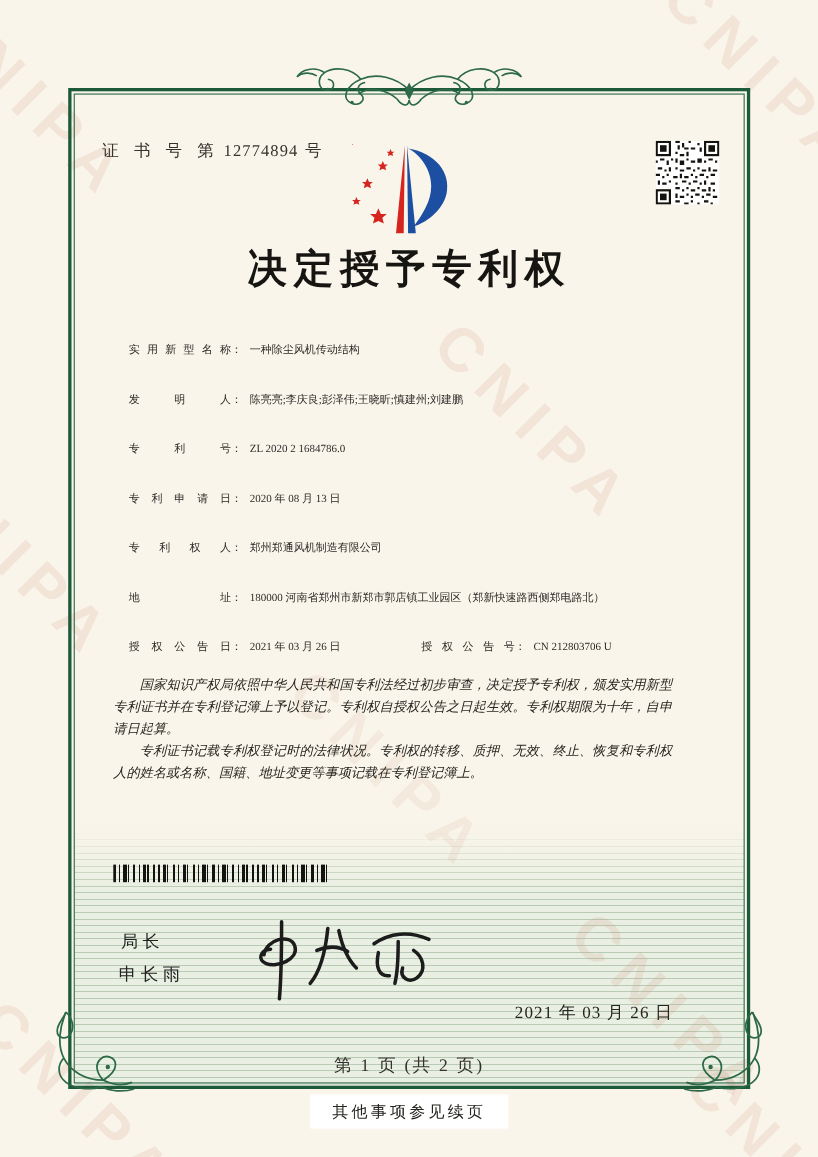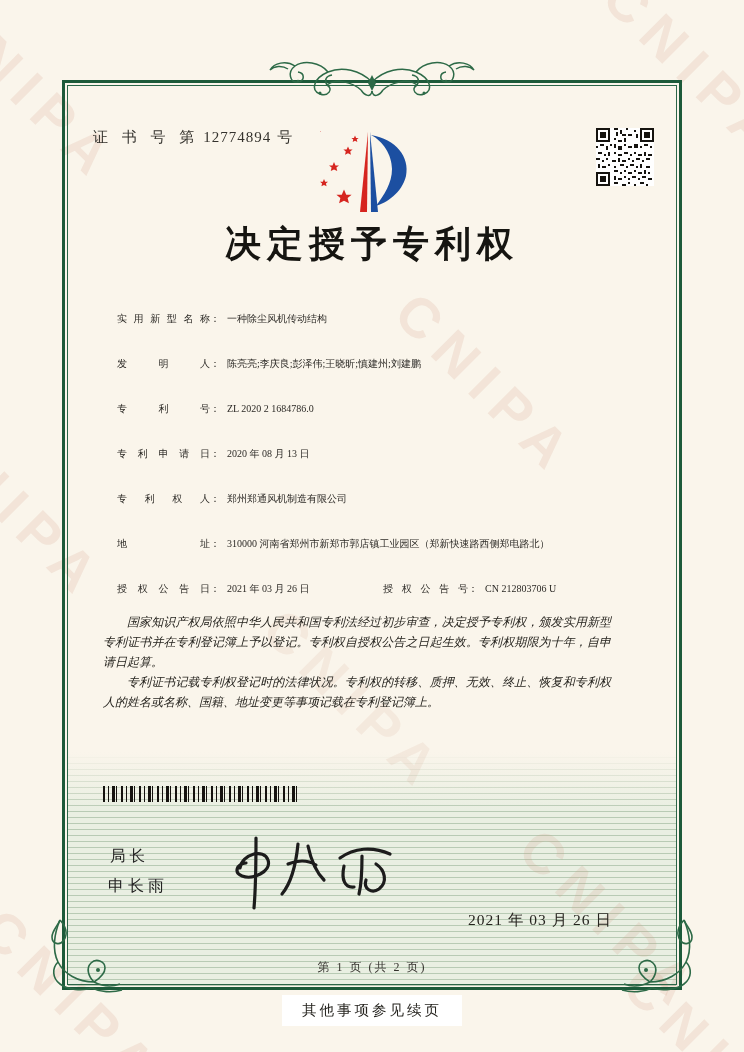--- a/index.html
+++ b/index.html
@@ -61,21 +61,21 @@
   .barcode{position:absolute;left:103px;top:786px;width:197px;height:16px;
     background-image:repeating-linear-gradient(90deg,
       #15130f 0 2px,transparent 2px 5px,#15130f 5px 6px,transparent 6px 9px,
       #15130f 9px 12px,transparent 12px 13px,#15130f 13px 14px,transparent 14px 18px);}
 
   .sig-title{position:absolute;left:110px;top:846px;font-size:15.5px;letter-spacing:4px;color:#222;}
   .sig-name{position:absolute;left:108px;top:876px;font-size:16px;letter-spacing:4px;color:#222;}
   .sig-svg{position:absolute;left:212px;top:830px;width:205px;height:86px;}
 
   .issue-date{position:absolute;left:468px;top:910px;font-size:15.5px;letter-spacing:1px;color:#26241f;}
-  .page-ind{position:absolute;left:0;right:0;top:959px;text-align:center;font-size:12px;
+  .page-ind{position:absolute;left:0;right:0;top:959px;text-align:center;font-size:16px;
             letter-spacing:2px;color:#33312c;}
   .note{position:absolute;left:50%;transform:translateX(-50%);top:995px;background:#ffffff;
         padding:6px 20px;font-size:14.5px;letter-spacing:3px;color:#26241f;white-space:nowrap;}
 </style>
 </head>
 <body>
 
 <div class="page">
 
   <span class="wm wm1">CNIPA</span>
@@ -192,21 +192,21 @@
           <span class="val">2020 年 08 月 13 日</span>
       </div>
       <div class="frow">
         <span class="lbl">专利权人</span>
           <span class="colon">：</span>
           <span class="val">郑州郑通风机制造有限公司</span>
       </div>
       <div class="frow">
         <span class="lbl">地址</span>
           <span class="colon">：</span>
-          <span class="val">310000 河南省郑州市新郑市郭店镇工业园区（郑新快速路西侧郑电路北）</span>
+          <span class="val">180000 河南省郑州市新郑市郭店镇工业园区（郑新快速路西侧郑电路北）</span>
       </div>
       <div class="frow pairs">
         <span class="pair1">
           <span class="lbl">授权公告日</span>
             <span class="colon">：</span>
             <span class="val">2021 年 03 月 26 日</span>
         </span>
         <span class="pair2">
           <span class="lbl">授权公告号</span>
             <span class="colon">：</span>

